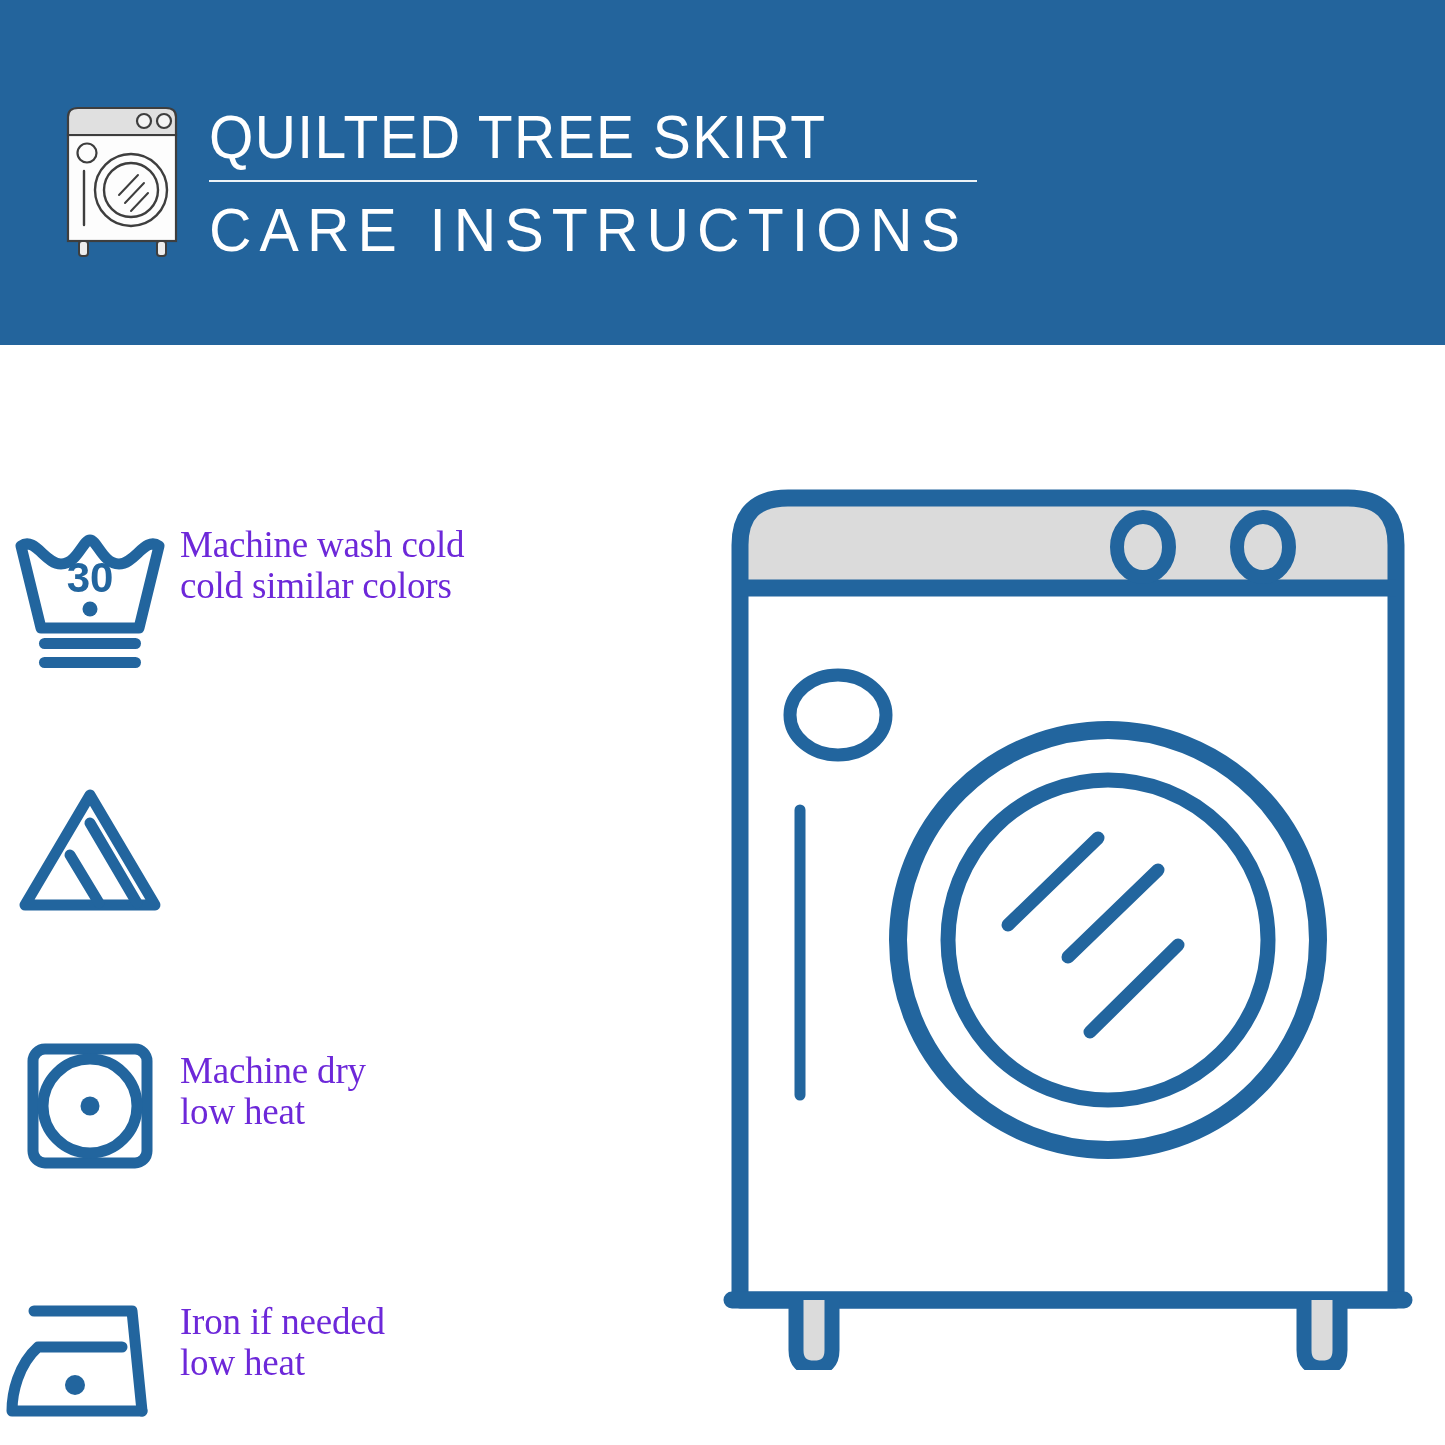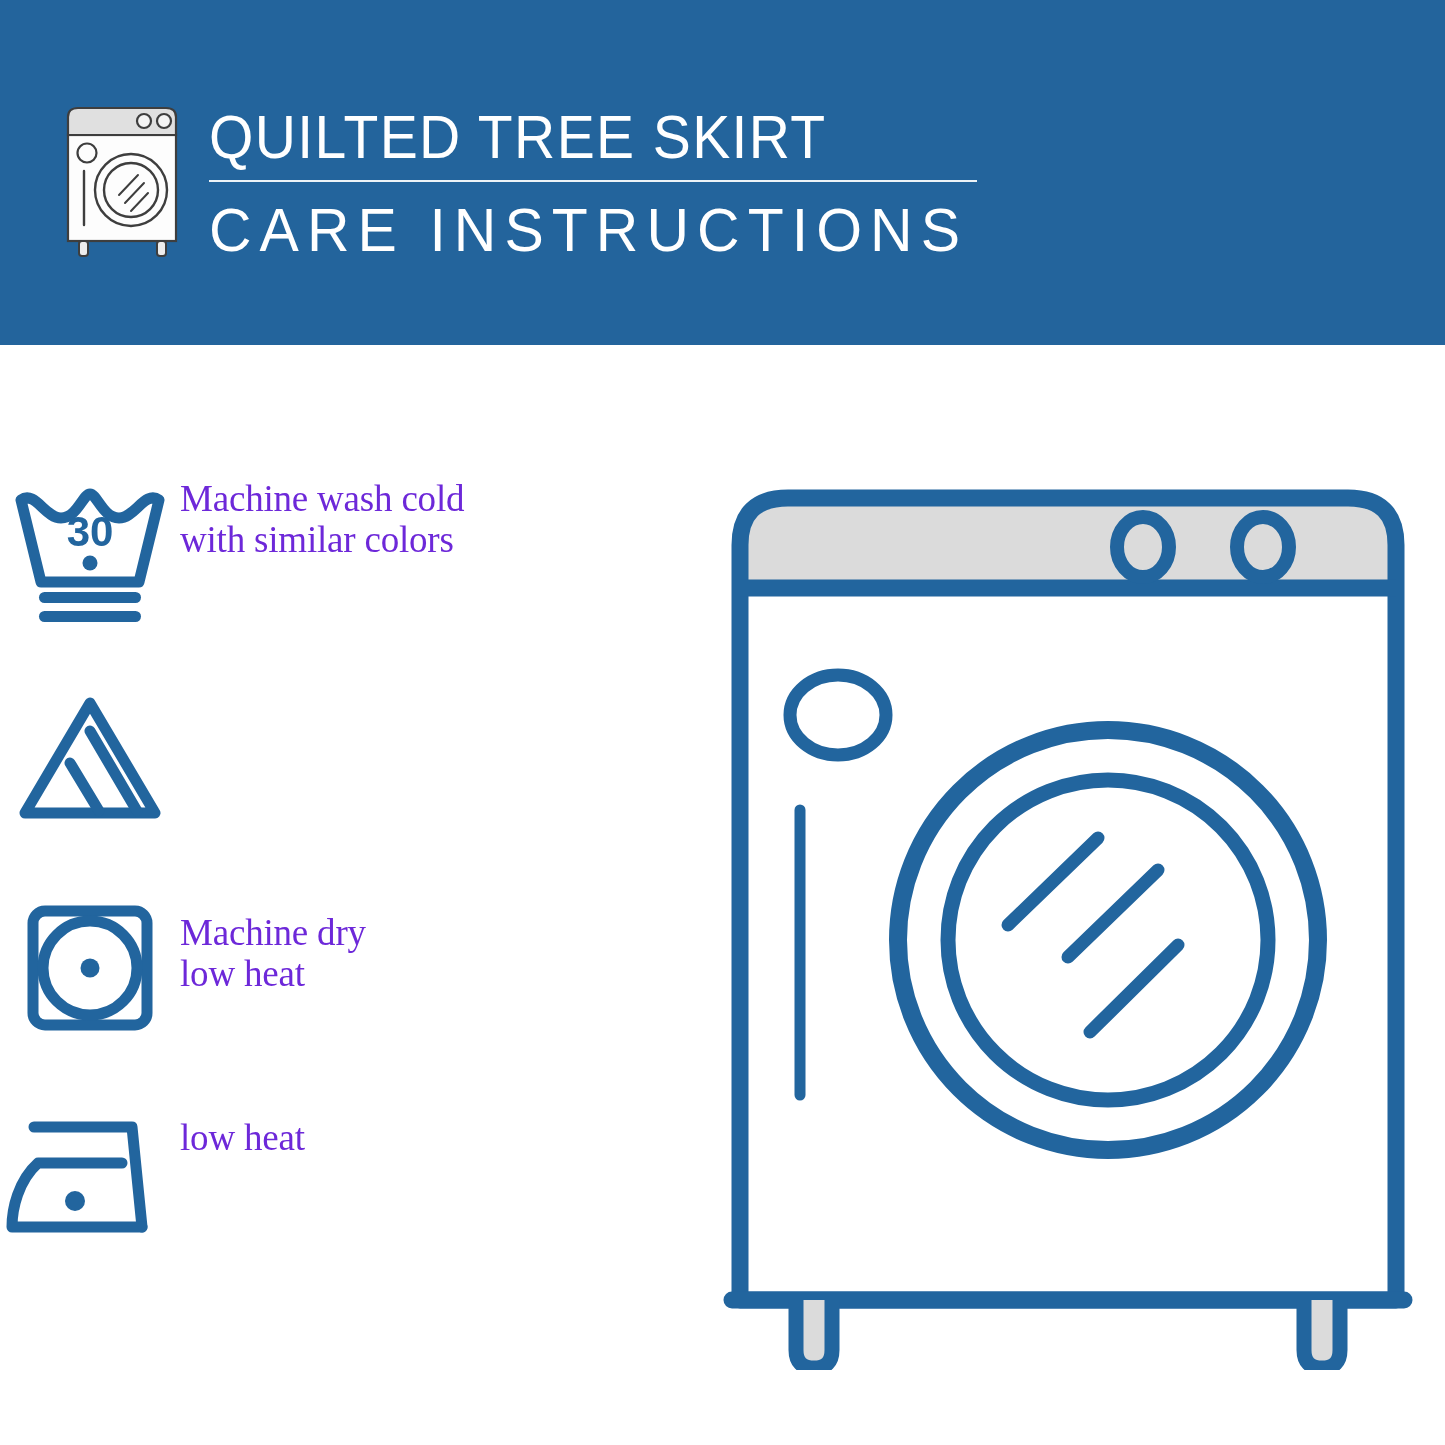--- a/index.html
+++ b/index.html
@@ -82,20 +82,21 @@
     left: 0;
     top: 470px;
     width: 700px;
   }
 
   .care-row {
     position: relative;
     display: flex;
     align-items: flex-start;
     height: 205px;
+    margin-top: 46px;
   }
 
   .care-icon {
     position: relative;
     width: 180px;
     min-width: 180px;
     height: 175px;
     display: flex;
     align-items: center;
     justify-content: center;
@@ -179,21 +180,21 @@
           <rect x="34" y="114" width="102" height="11" rx="5.5" fill="#22659E"></rect>
           <rect x="34" y="133" width="102" height="11" rx="5.5" fill="#22659E"></rect>
 
           <text x="85" y="68" text-anchor="middle" font-family="Liberation Sans, sans-serif" font-size="42" font-weight="bold" fill="#22659E">30</text>
 
           <circle cx="85" cy="85" r="7.5" fill="#22659E"></circle>
         </svg>
       </div>
       <div class="care-text">
         <div>Machine wash cold</div>
-        <div>with similar colors</div>
+        <div>cold similar colors</div>
       </div>
     </div>
 
     <div class="care-row care-row-2">
       <div class="care-icon">
         <svg width="170" height="155" viewBox="0 0 170 155">
 
           <path d="M85 18 L150 128 L20 128 Z" fill="none" stroke="#22659E" stroke-width="11" stroke-linejoin="round"></path>
 
           <path d="M85 46 L132 126" fill="none" stroke="#22659E" stroke-width="11" stroke-linecap="round"></path>
@@ -223,20 +224,21 @@
         <svg width="180" height="140" viewBox="0 0 180 140">
 
           <path d="M34 24 L132 24 L142 124" fill="none" stroke="#22659E" stroke-width="11" stroke-linecap="round" stroke-linejoin="round"></path>
 
           <path d="M122 60 L38 60 C 18 78, 12 106, 12 124 L142 124" fill="none" stroke="#22659E" stroke-width="11" stroke-linecap="round" stroke-linejoin="round"></path>
 
           <circle cx="75" cy="98" r="10" fill="#22659E"></circle>
         </svg>
       </div>
       <div class="care-text">
+        <div>Iron if needed</div>
         <div>low heat</div>
       </div>
     </div>
 
   </div>
 
   <svg id="machine" viewBox="0 0 700 900">
 
     <path d="M22 118 L22 830 L678 830 L678 118 Z" fill="#FFFFFF"></path>
 

